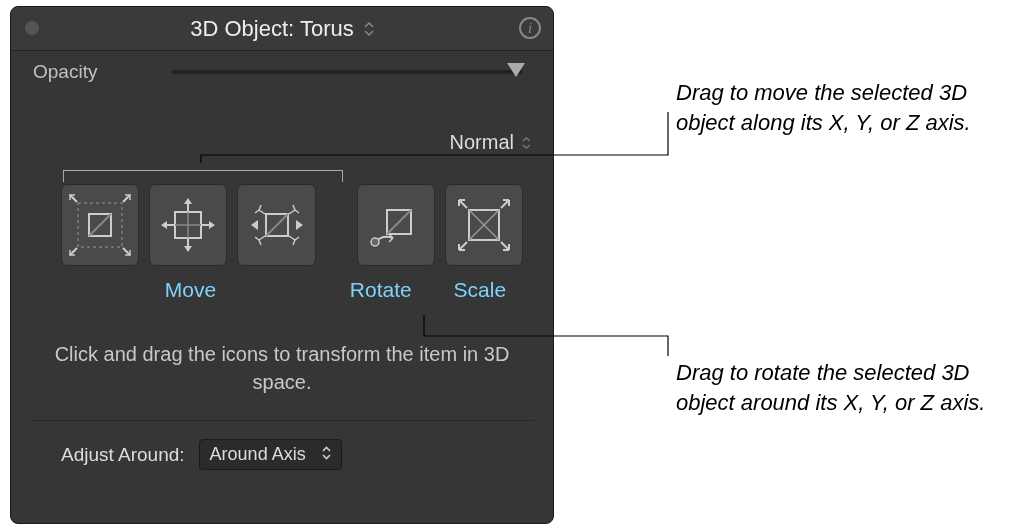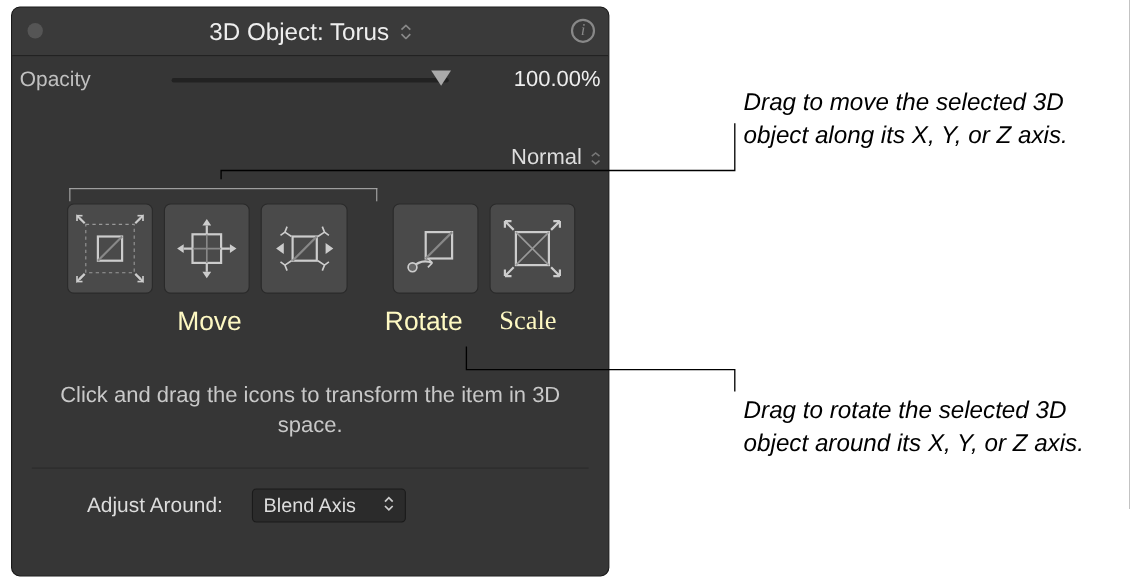--- a/index.html
+++ b/index.html
@@ -64,21 +64,21 @@
       font-style: italic;
       font-family: Georgia, serif;
       font-size: 15px;
       display: flex;
       align-items: center;
       justify-content: center;
     }
     .row {
       display: flex;
       align-items: center;
-      padding: 10px 7px;
+      padding: 10px 22px;
     }
     .row .label {
       width: 130px;
       font-size: 19px;
       color: #c0c0c0;
     }
     .slider-track {
       flex: 1;
       height: 4px;
       background: #222;
@@ -146,44 +146,44 @@
       display: flex;
       align-items: center;
       justify-content: center;
       cursor: pointer;
     }
     .tool-btn svg { width: 62px; height: 62px; }
     .gap-spacer { width: 22px; }
     .tool-labels {
       display: flex;
       margin-top: 12px;
-      font-size: 24px;
-      color: #fef9c3;
+      font-size: 21px;
+      color: #7dd3fc;
     }
     .tool-labels .l1 { width: 276px; text-align: center; }
     .tool-labels .gap { width: 32px; }
     .tool-labels .l2 { width: 82px; text-align: left; }
-    .tool-labels .l3 { width: 92px; text-align: center; margin-left: 10px; font-family: Liberation Serif, serif; }
+    .tool-labels .l3 { width: 92px; text-align: center; margin-left: 10px; }
     .hint {
       text-align: center;
       font-size: 20px;
       color: #c8c8c8;
       padding: 28px 40px 24px;
       line-height: 1.4;
     }
     .divider {
       height: 1px;
       background: #2a2a2a;
       margin: 0 18px;
     }
     .adjust-row {
       display: flex;
       align-items: center;
-      padding: 18px 18px 18px 68px;
-      gap: 26px;
+      padding: 18px 18px 18px 50px;
+      gap: 14px;
       text-align: right;
     }
     .adjust-row .alabel {
       font-size: 19px;
       color: #ddd;
     }
     .select-box {
       background: #2b2b2b;
       border: 1px solid #1a1a1a;
       border-radius: 4px;
@@ -227,21 +227,20 @@
         </svg>
     </span>
     <span class="info">i</span>
   </div>
 
   <div class="row">
     <span class="label">Opacity</span>
     <div class="slider-track">
       <div class="slider-thumb"></div>
     </div>
-    <span class="value-text">100.00%</span>
   </div>
 
   <div class="row">
     <div class="dropdown-val">
       <span>Normal</span>
       <span class="updown">
         <svg width="9" height="12" viewBox="0 0 9 12">
             <path d="M1 4 L4.5 1 L8 4 M1 8 L4.5 11 L8 8" stroke="#777" fill="none" stroke-width="1.4"></path>
           </svg>
       </span>
@@ -316,21 +315,21 @@
     </div>
   </div>
 
   <div class="hint">Click and drag the icons to transform the item in 3D space.</div>
 
   <div class="divider"></div>
 
   <div class="adjust-row">
     <span class="alabel">Adjust Around:</span>
     <div class="select-box">
-      <span>Blend Axis</span>
+      <span>Around Axis</span>
       <span>
         <svg width="9" height="14" viewBox="0 0 9 14">
             <path d="M1 5 L4.5 1.5 L8 5 M1 9 L4.5 12.5 L8 9" stroke="#ccc" fill="none" stroke-width="1.6"></path>
           </svg>
       </span>
     </div>
   </div>
 </div>
 
 <svg class="leader" style="left:0;top:0;position:absolute" width="1027" height="532">

